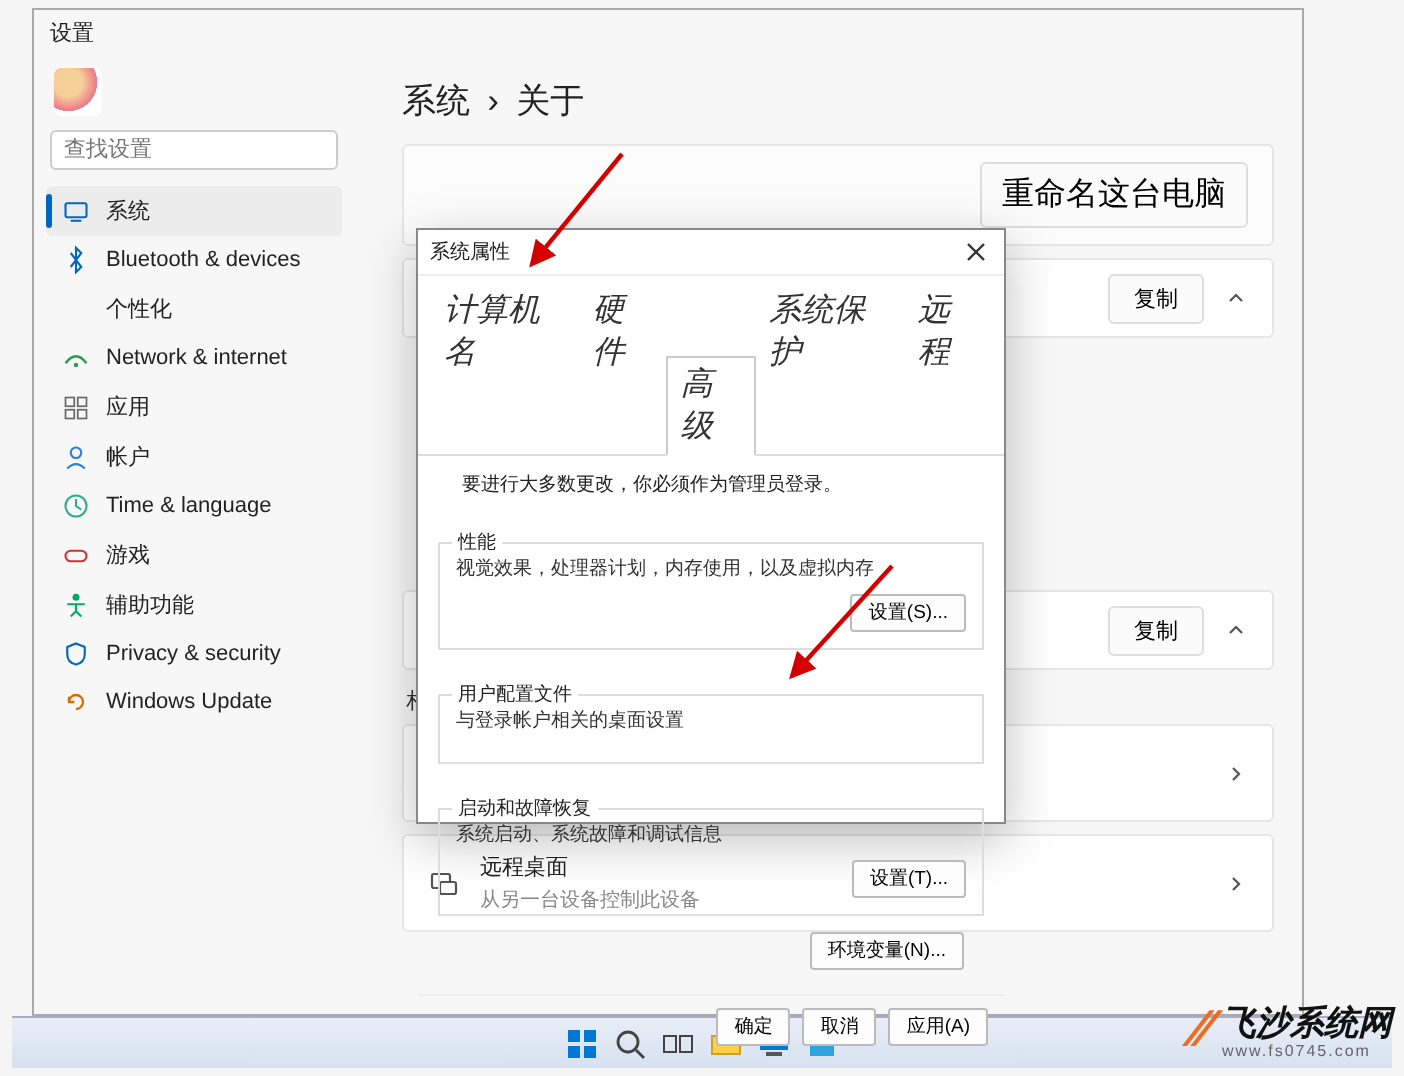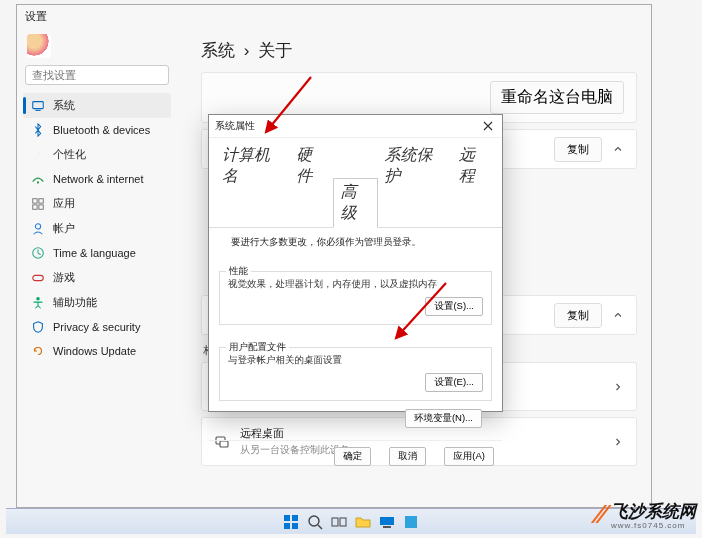--- a/index.html
+++ b/index.html
@@ -173,21 +173,21 @@
     border: 1px solid #bbb;
     border-radius: 2px;
     padding: 2px 8px;
     font-size: 9.5px;
     cursor: pointer;
   }
   .env-row { text-align: right; margin: 0 10px 6px 0; }
   .dlg-footer {
     display: flex;
     justify-content: flex-end;
-    gap: 18px;
+    gap: 6px;
     padding: 6px 8px;
     border-top: 1px solid #eee;
   }
 
   
   .arrow {
     position: absolute;
     z-index: 60;
     pointer-events: none;
   }
@@ -424,23 +424,27 @@
 
     <div class="group">
       <span class="group-title">性能</span>
       <div class="desc">视觉效果，处理器计划，内存使用，以及虚拟内存</div>
       <div class="btnrow"><button class="wbtn">设置(S)...</button></div>
     </div>
 
     <div class="group">
       <span class="group-title">用户配置文件</span>
       <div class="desc">与登录帐户相关的桌面设置</div>
-      <div class="btnrow"><button class="wbtn">设置(E)...</button></div>
-    </div>
-
+    </div>
+
+    <div class="group">
+      <span class="group-title">启动和故障恢复</span>
+      <div class="desc">系统启动、系统故障和调试信息</div>
+      <div class="btnrow"><button class="wbtn">设置(T)...</button></div>
+    </div>
 
     <div class="env-row">
       <button class="wbtn">环境变量(N)...</button>
     </div>
   </div>
   <div class="dlg-footer">
     <button class="wbtn">确定</button>
     <button class="wbtn">取消</button>
     <button class="wbtn">应用(A)</button>
   </div>

